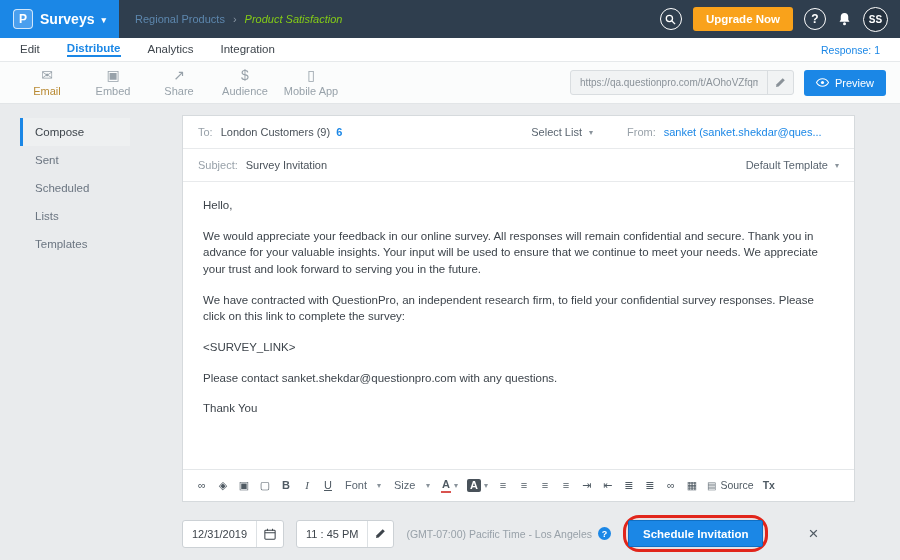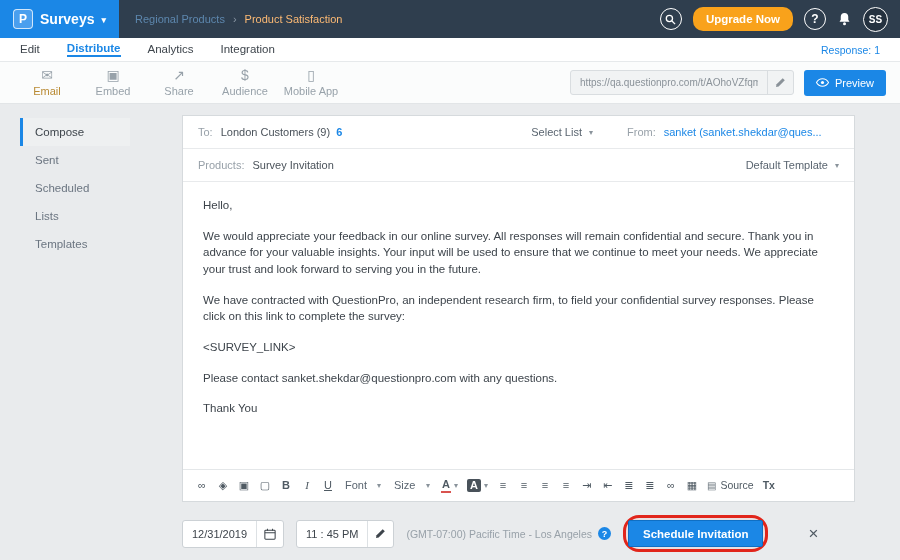--- a/index.html
+++ b/index.html
@@ -8,24 +8,24 @@
   .app { position:relative; width:900px; height:560px; background:#e9ebed; overflow:hidden; margin:0 auto; }
 
   
   .topbar { display:flex; align-items:center; height:38px; background:#2f3e4e; }
   .brand { display:flex; align-items:center; gap:7px; background:#1b87e6; color:#fff; height:100%; padding:0 13px; font-size:14px; font-weight:bold; cursor:pointer; flex-shrink:0; }
   .logo { width:20px; height:20px; background:#4a9fee; border:1px solid rgba(255,255,255,.75); border-radius:4px; color:#fff; font-weight:bold; font-size:12px; display:flex; align-items:center; justify-content:center; }
   .brand .caret { font-size:9px; margin-top:1px; }
   .breadcrumb { display:flex; align-items:center; gap:8px; margin-left:16px; font-size:11px; min-width:0; }
   .crumb-parent { color:#5d87ae; cursor:pointer; white-space:nowrap; }
   .crumb-sep { color:#8a97a5; }
-  .crumb-current { color:#fdba74; white-space:nowrap; }
+  .crumb-current { color:#84cc16; white-space:nowrap;font-style:italic; }
   .topbar-right { margin-left:auto; display:flex; align-items:center; gap:11px; padding-right:12px; }
   .icon-circle { width:22px; height:22px; border-radius:50%; border:1.5px solid #fff; background:transparent; color:#fff; font-size:12px; font-weight:bold; display:flex; align-items:center; justify-content:center; cursor:pointer; }
-  .upgrade-btn { background:#f9a21b; color:#fff; font-weight:bold; font-size:11.5px; border:none; border-radius:10px; padding:6px 13px; cursor:pointer; }
+  .upgrade-btn { background:#f9a21b; color:#fff; font-weight:bold; font-size:11.5px; border:none; border-radius:3px; padding:6px 13px; cursor:pointer; }
   .bell-btn { background:none; border:none; cursor:pointer; display:flex; align-items:center; }
   .avatar { width:25px; height:25px; border-radius:50%; background:#24313f; border:1.5px solid #fff; color:#fff; font-size:10px; font-weight:bold; display:flex; align-items:center; justify-content:center; cursor:pointer; }
 
   
   .tabbar { display:flex; align-items:center; background:#fff; height:24px; padding:0 20px; border-bottom:1px solid #e6e9eb; }
   .tab { font-size:11.5px; color:#3e454c; margin-right:27px; cursor:pointer; padding-bottom:1px; }
   .tab.active { color:#1b87e6; border-bottom:2px solid #1b87e6; font-weight:bold; }
   .response { margin-left:auto; color:#1b87e6; font-size:10.5px; }
 
   
@@ -206,21 +206,21 @@
             <span>Select List</span>
             <span class="dd-caret">▾</span>
           </div>
           <div class="from-wrap">
             <span class="lbl">From:</span>
             <span class="from-value">sanket (sanket.shekdar@ques...</span>
           </div>
         </div>
 
         <div class="row-line">
-          <span class="lbl">Products:</span>
+          <span class="lbl">Subject:</span>
           <span class="subject-value">Survey Invitation</span>
           <div class="template-dd">
             <span>Default Template</span>
             <span class="dd-caret">▾</span>
           </div>
         </div>
 
         <div class="body-area">
 
             <p>Hello,</p>

